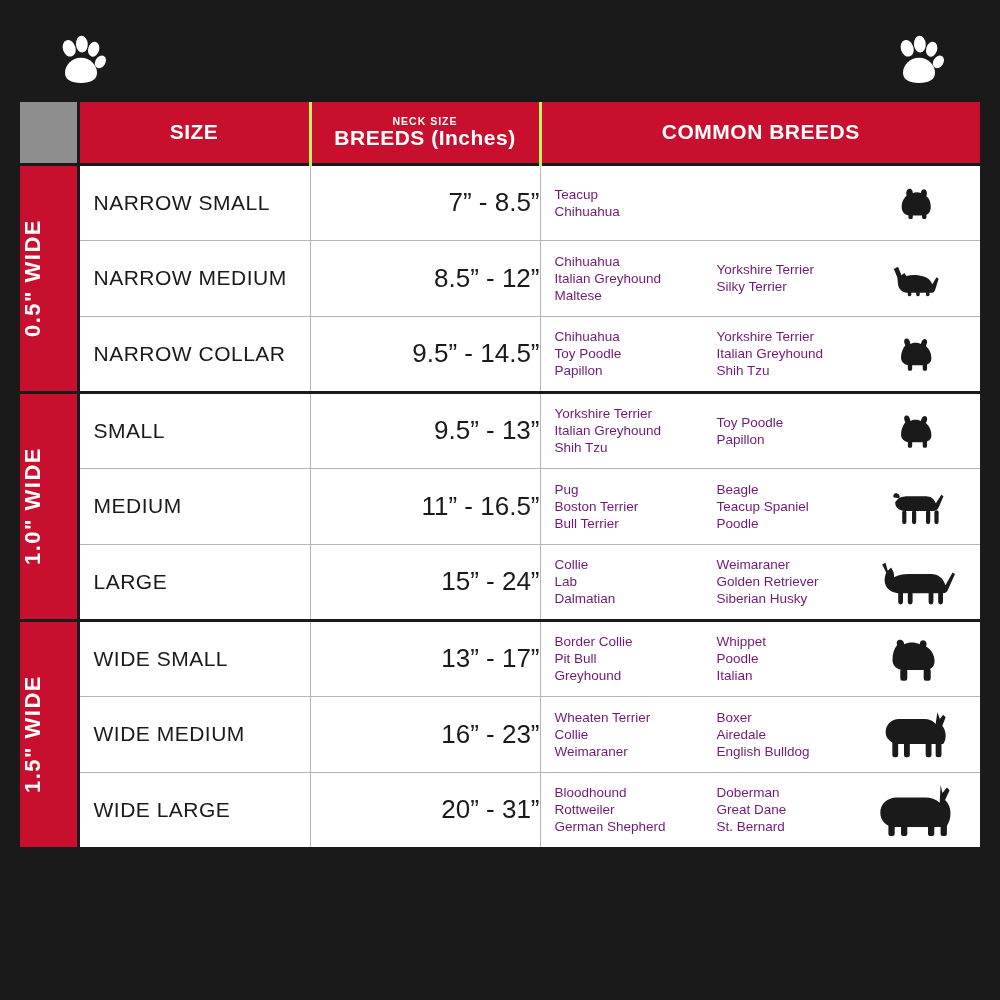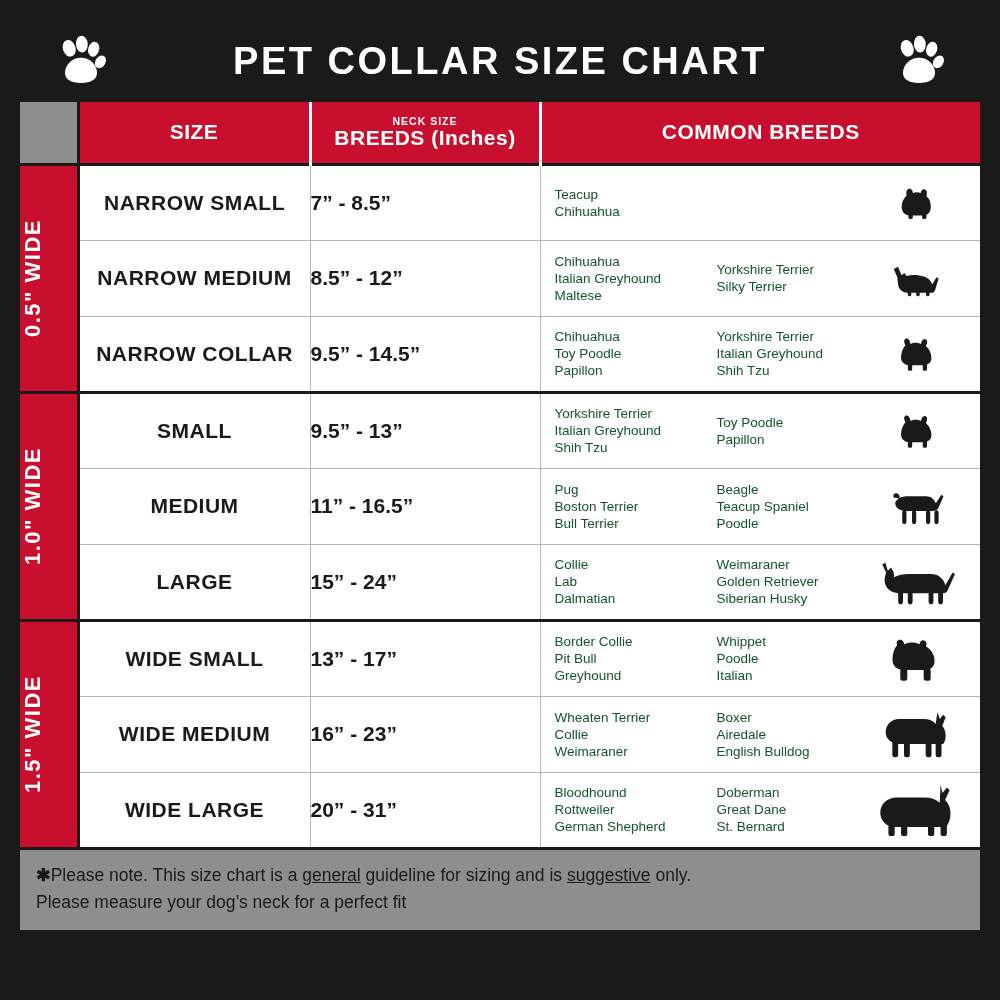--- a/index.html
+++ b/index.html
@@ -57,21 +57,21 @@
     border-right: 3px solid #1a1a1a;
   }
   .hdr-cell {
     background: #c8102e;
     color: #ffffff;
     text-align: center;
     font-weight: bold;
     font-size: 21px;
     height: 62px;
     vertical-align: middle;
-    border-right: 3px solid #ffffff;
+    border-right: 3px solid #bef264;
     letter-spacing: 0.5px;
   }
   .hdr-cell.last { border-right: none; }
   .hdr-sub {
     display: block;
     font-size: 10.5px;
     font-weight: bold;
     letter-spacing: 1px;
     line-height: 12px;
     margin-bottom: -1px;
@@ -100,30 +100,30 @@
   
   .cell {
     background: #ffffff;
     border-bottom: 1px solid #b5b5b5;
     border-right: 1px solid #b5b5b5;
     vertical-align: middle;
     height: 76px;
   }
   .cell.size {
     font-size: 21px;
-    font-weight: bold;
+    font-weight: normal;
     color: #1a1a1a;
+    padding-left: 14px;
     letter-spacing: 0.5px;
-    text-align: center;
   }
   .cell.len {
-    font-size: 21px;
-    font-weight: bold;
+    font-size: 26px;
+    font-weight: normal;
     color: #1a1a1a;
-    text-align: left;
+    text-align: right;
   }
   .cell.breeds {
     border-right: none;
     padding: 6px 8px 6px 14px;
   }
   .breeds-wrap {
     display: flex;
     align-items: center;
     justify-content: space-between;
   }
@@ -132,21 +132,21 @@
     gap: 14px;
   }
   .breed-col {
     display: flex;
     flex-direction: column;
     justify-content: center;
     width: 148px;
   }
   .breed-col div {
     font-size: 13.5px;
-    color: #14532d;
+    color: #701a75;
     line-height: 17px;
     white-space: nowrap;
   }
   .dog-icon {
     width: 108px;
     height: 62px;
     display: flex;
     align-items: center;
     justify-content: center;
     flex: none;
@@ -177,21 +177,20 @@
   <div class="header">
     <span class="paw left">
       <svg viewBox="0 0 64 64" width="54" height="54" aria-hidden="true">
         <ellipse cx="18" cy="17" rx="7.5" ry="10" fill="#fff" transform="rotate(-18 18 17)"></ellipse>
         <ellipse cx="33" cy="12" rx="7" ry="10" fill="#fff" transform="rotate(-4 33 12)"></ellipse>
         <ellipse cx="47" cy="18" rx="6.5" ry="9" fill="#fff" transform="rotate(16 47 18)"></ellipse>
         <ellipse cx="55" cy="33" rx="6" ry="8" fill="#fff" transform="rotate(32 55 33)"></ellipse>
         <path d="M32 28c11 0 19 9 19 18 0 8-7 12-19 12s-19-4-19-12c0-9 8-18 19-18z" fill="#fff"></path>
       </svg>
     </span>
-    <div class="header-title">PET COLLAR SIZE CHART</div>
     <span class="paw right">
       <svg viewBox="0 0 64 64" width="54" height="54" aria-hidden="true">
         <ellipse cx="18" cy="17" rx="7.5" ry="10" fill="#fff" transform="rotate(-18 18 17)"></ellipse>
         <ellipse cx="33" cy="12" rx="7" ry="10" fill="#fff" transform="rotate(-4 33 12)"></ellipse>
         <ellipse cx="47" cy="18" rx="6.5" ry="9" fill="#fff" transform="rotate(16 47 18)"></ellipse>
         <ellipse cx="55" cy="33" rx="6" ry="8" fill="#fff" transform="rotate(32 55 33)"></ellipse>
         <path d="M32 28c11 0 19 9 19 18 0 8-7 12-19 12s-19-4-19-12c0-9 8-18 19-18z" fill="#fff"></path>
       </svg>
     </span>
   </div>
@@ -468,20 +467,14 @@
                 <rect x="60" y="36" width="7" height="23" rx="3" fill="#1a1a1a"></rect>
                 <rect x="74" y="36" width="7" height="23" rx="3" fill="#1a1a1a"></rect>
               </svg>
             </div>
           </div>
         </td>
       </tr>
     </tbody>
   </table>
 
-  <div class="note">
-    <div>
-      <span class="star">✱</span><span>Please note. This size chart is a </span><u>general</u><span> guideline for sizing and is </span><u>suggestive</u><span> only.</span>
-    </div>
-    <div>Please measure your dog’s neck for a perfect fit</div>
-  </div>
 
 </div>
 
 </body></html>

